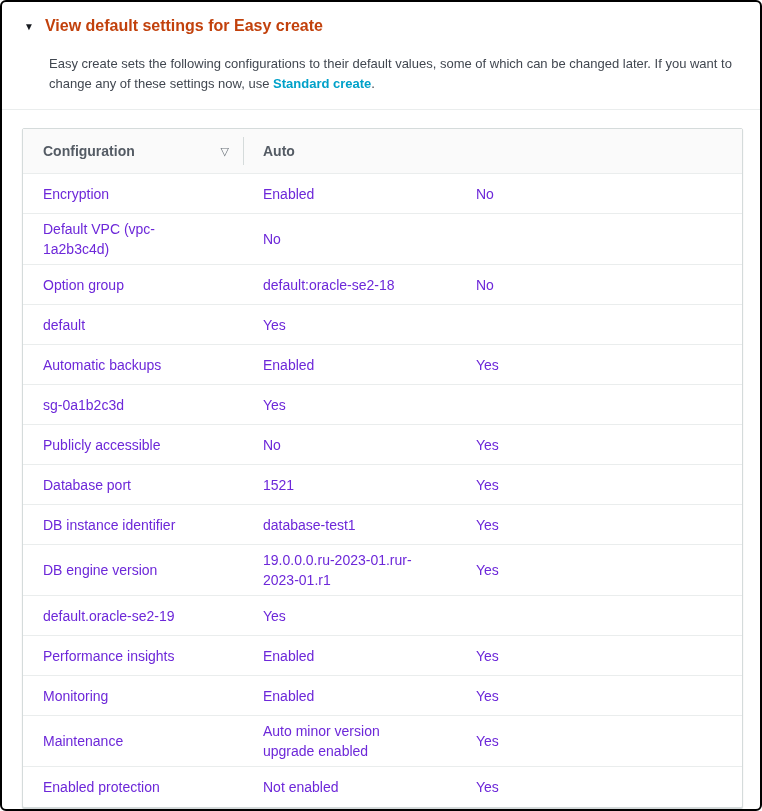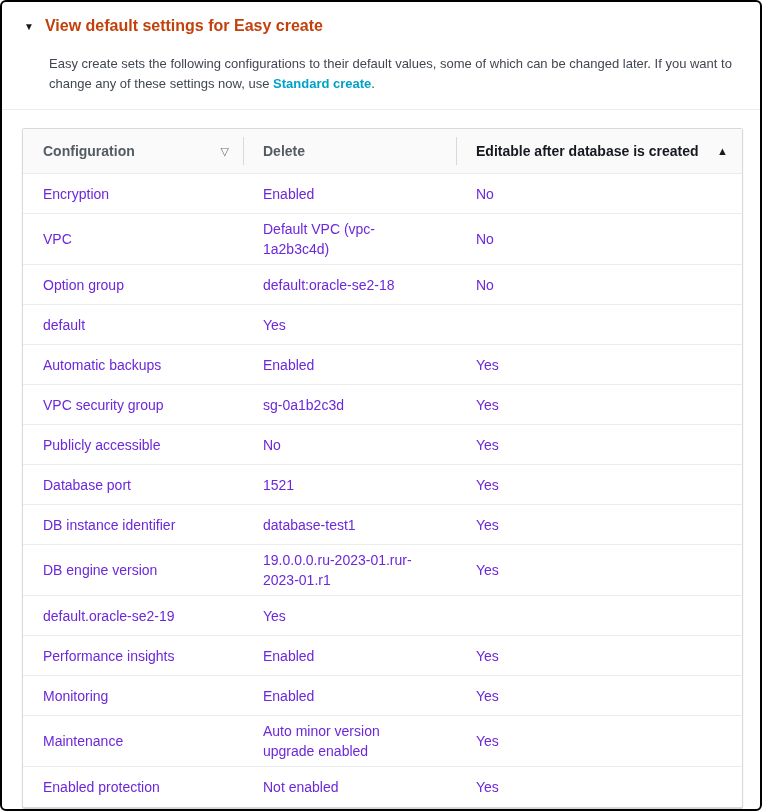--- a/index.html
+++ b/index.html
@@ -130,45 +130,38 @@
   </section>
 
   <div class="table-card">
 
     <div class="grid-row thead">
       <div class="th">
         <span>Configuration</span>
         <span class="sort-icon inactive">▽</span>
       </div>
       <div class="th">
-        <span>Delete</span>
+        <span>Auto</span>
       </div>
-      <div class="th sorted">
-        <span>Editable after database is created</span>
-        <span class="sort-icon active">▲</span>
-      </div>
     </div>
 
     <div id="table-body">
   <div class="grid-row tr">
     <div class="td td-config">
       <span class="cell-text">Encryption</span>
     </div>
     <div class="td td-value">
       <span class="cell-text">Enabled</span>
     </div>
     <div class="td td-editable">
       <span class="cell-text">No</span>
     </div>
   </div>
 
   <div class="grid-row tr">
-    <div class="td td-config">
-      <span class="cell-text">VPC</span>
-    </div>
     <div class="td td-value">
       <span class="cell-text">Default VPC (vpc-1a2b3c4d)</span>
     </div>
     <div class="td td-editable">
       <span class="cell-text">No</span>
     </div>
   </div>
 
   <div class="grid-row tr">
     <div class="td td-config">
@@ -197,23 +190,20 @@
     </div>
     <div class="td td-value">
       <span class="cell-text">Enabled</span>
     </div>
     <div class="td td-editable">
       <span class="cell-text">Yes</span>
     </div>
   </div>
 
   <div class="grid-row tr">
-    <div class="td td-config">
-      <span class="cell-text">VPC security group</span>
-    </div>
     <div class="td td-value">
       <span class="cell-text">sg-0a1b2c3d</span>
     </div>
     <div class="td td-editable">
       <span class="cell-text">Yes</span>
     </div>
   </div>
 
   <div class="grid-row tr">
     <div class="td td-config">

